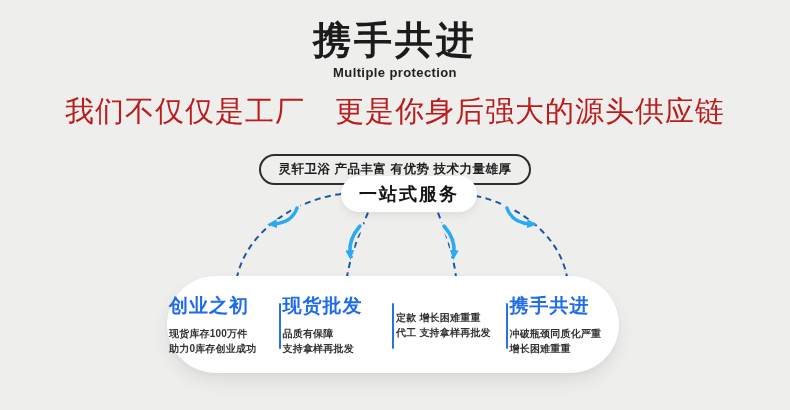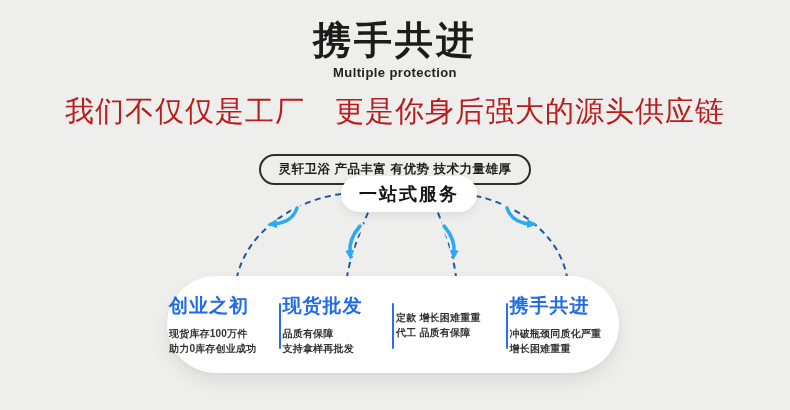--- a/index.html
+++ b/index.html
@@ -125,21 +125,21 @@
     <div class="feature">
       <div class="feature-title">现货批发</div>
       <div class="feature-line">品质有保障</div>
       <div class="feature-line">支持拿样再批发</div>
     </div>
 
     <div class="divider"></div>
 
     <div class="feature">
       <div class="feature-line">定款 增长困难重重</div>
-      <div class="feature-line">代工 品质有保障</div>
+      <div class="feature-line">代工 支持拿样再批发</div>
     </div>
 
     <div class="divider"></div>
 
     <div class="feature">
       <div class="feature-title">携手共进</div>
       <div class="feature-line">冲破瓶颈同质化严重</div>
       <div class="feature-line">增长困难重重</div>
     </div>
 

